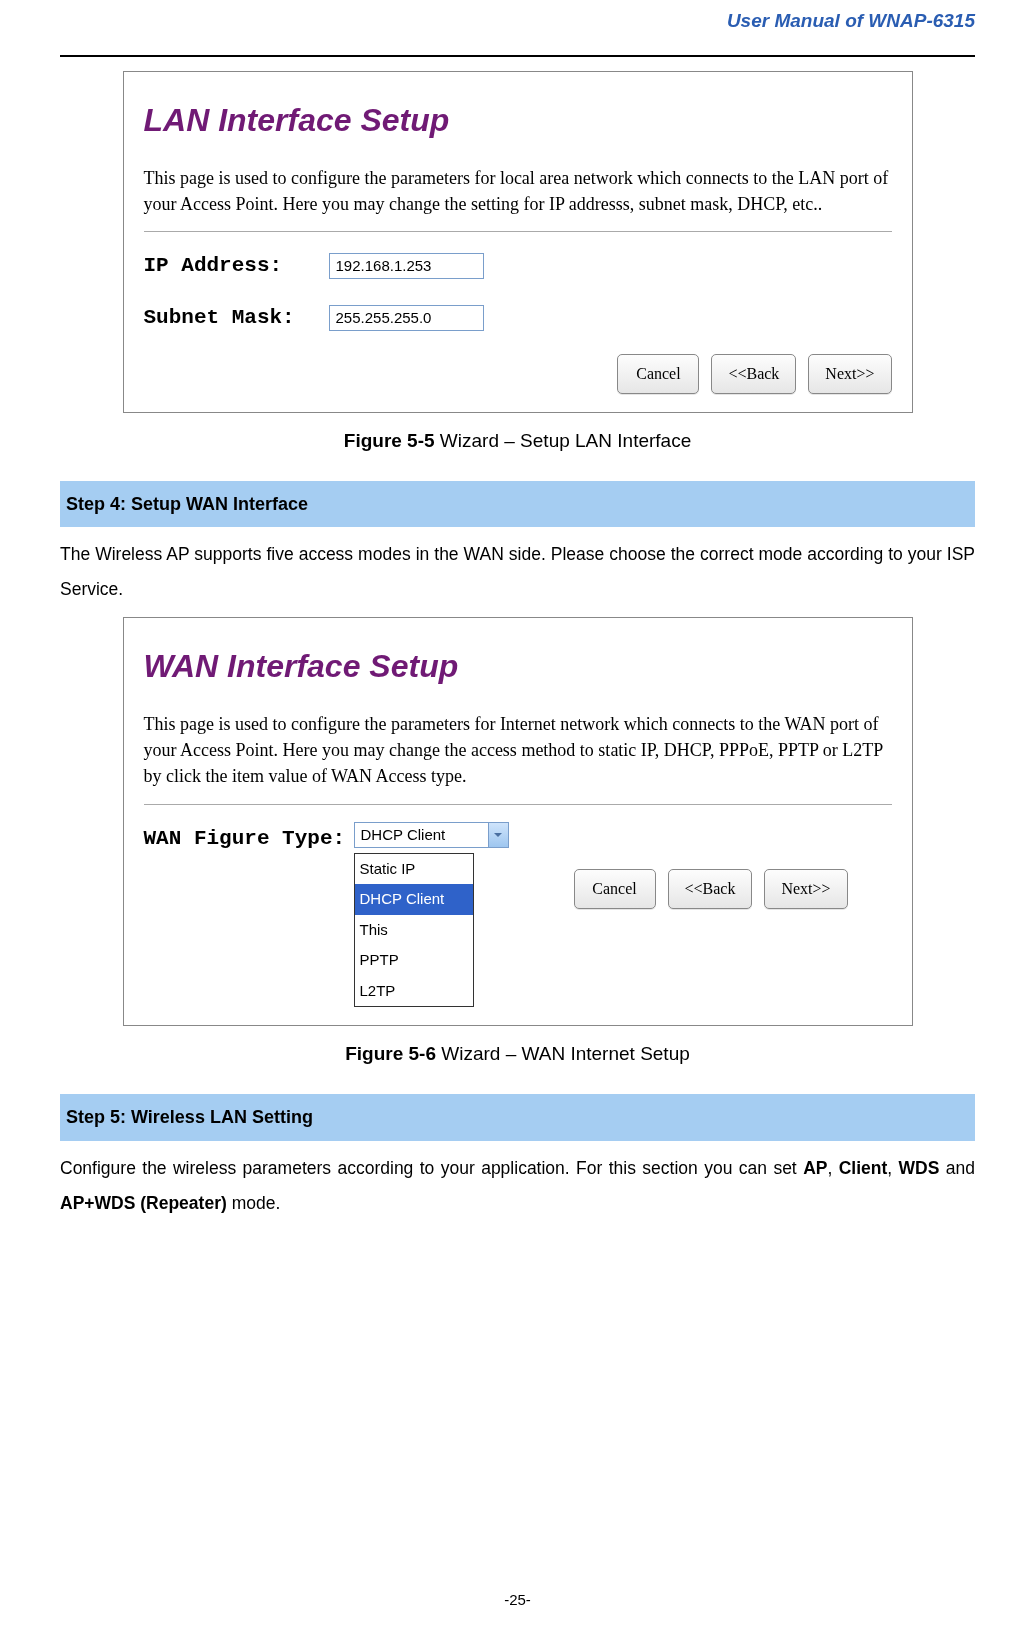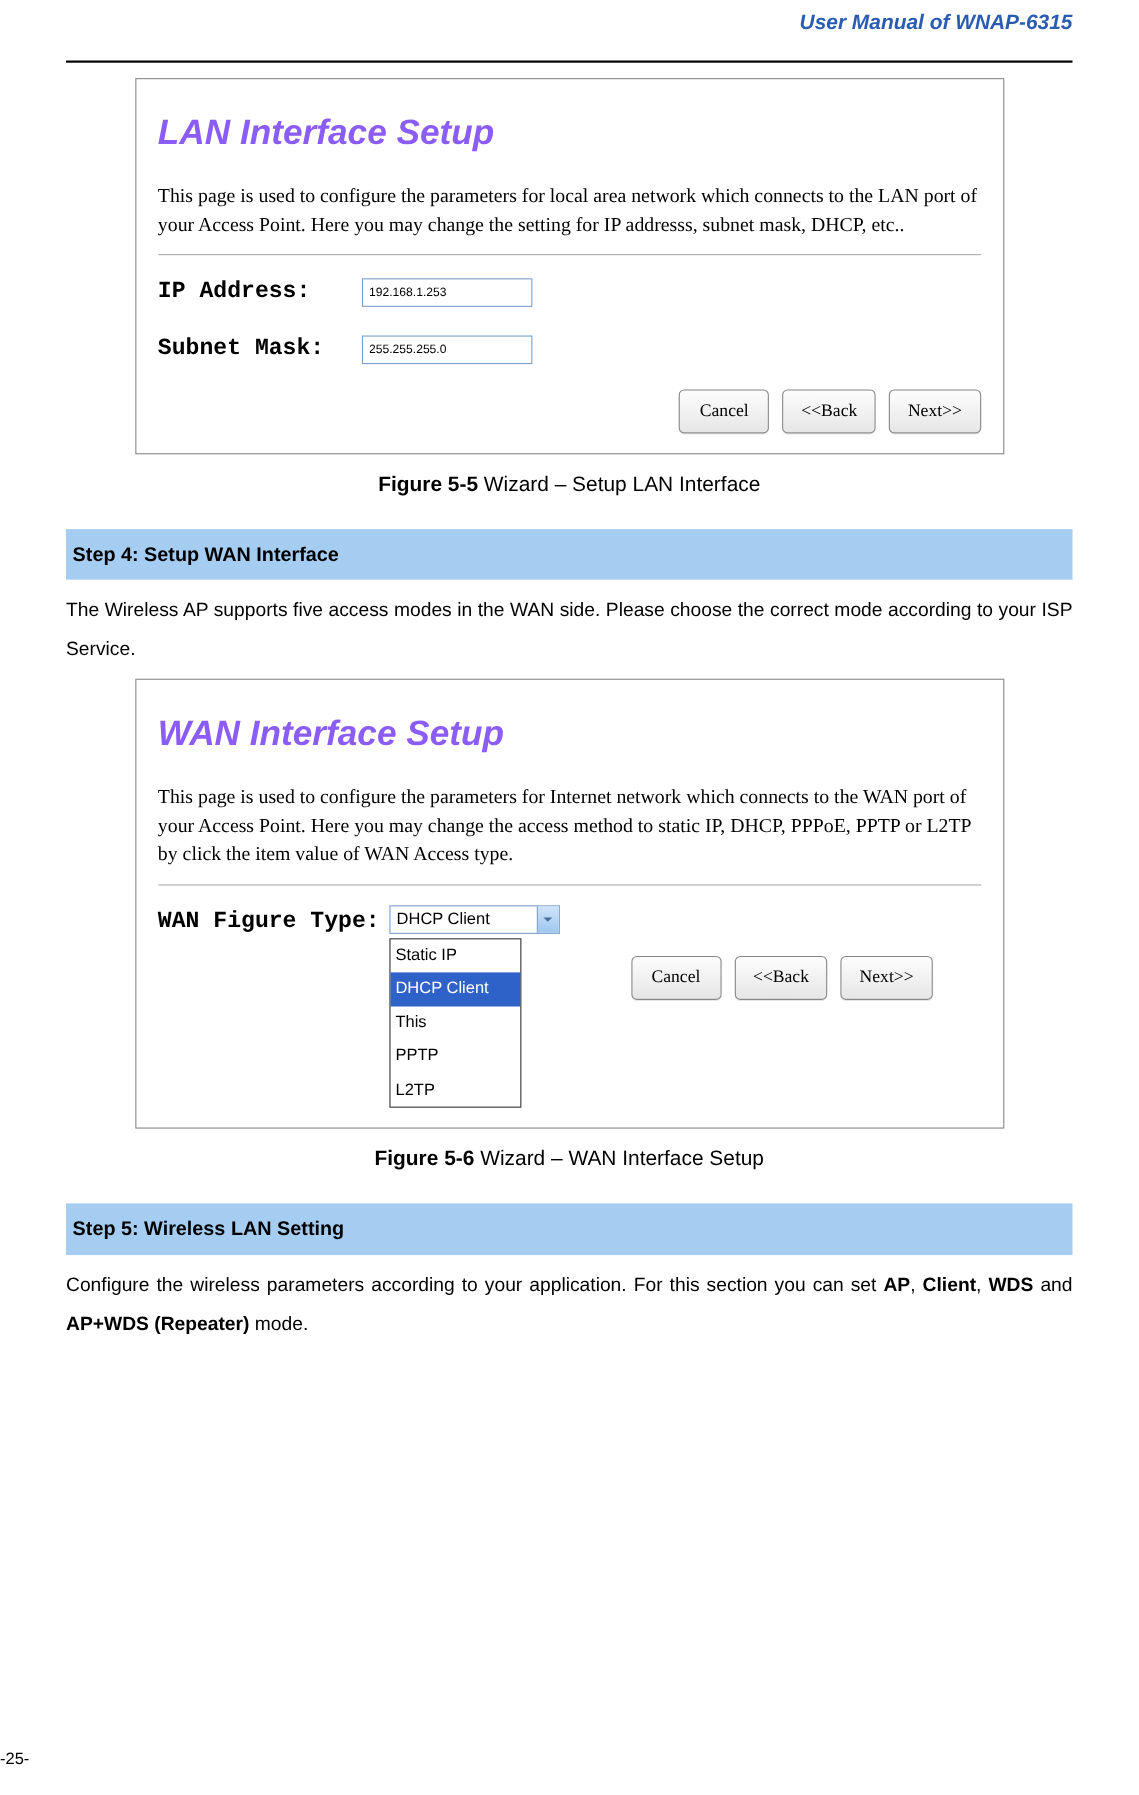--- a/index.html
+++ b/index.html
@@ -34,21 +34,21 @@
     }
     .screenshot-box {
       border: 1px solid #888;
       background: #fff;
       margin: 0 auto;
       width: 790px;
       padding: 18px 20px 18px 20px;
     }
     .ss-title {
       font-family: Arial, sans-serif;
-      color: #8b5cf6;
+      color: #701a75;
       font-weight: bold;
       font-style: italic;
       font-size: 32px;
       margin-bottom: 14px;
     }
     .ss-desc {
       font-family: "Times New Roman", serif;
       font-size: 18px;
       line-height: 1.45;
       margin-bottom: 14px;
@@ -66,21 +66,21 @@
     .ss-label {
       font-family: Liberation Mono, monospace;
       font-weight: bold;
       font-size: 21px;
       width: 185px;
     }
     .ss-input {
       border: 1px solid #7a9ecb;
       background: #fff;
       font-family: Arial, sans-serif;
-      font-size: 11px;
+      font-size: 15px;
       padding: 3px 6px;
       width: 155px;
       height: 26px;
     }
     .ss-buttons {
       display: flex;
       justify-content: flex-end;
       gap: 12px;
       margin-top: 16px;
     }
@@ -155,20 +155,21 @@
     .wan-buttons {
       display: flex;
       gap: 12px;
       margin-left: 65px;
       margin-top: 50px;
     }
     .page-num {
       position: absolute;
       bottom: 24px;
       width: 100%;
+      text-align: center;
       font-size: 15px;
     }
   </style>
 </head>
 <body>
 
 <div class="header-area">
   <div class="doc-title">User Manual of WNAP-6315</div>
   <hr class="rule">
 </div>
@@ -229,21 +230,21 @@
       </div>
       <div class="wan-buttons">
         <div class="ss-btn">Cancel</div>
         <div class="ss-btn">&lt;&lt;Back</div>
         <div class="ss-btn">Next&gt;&gt;</div>
       </div>
     </div>
   </div>
 
   <div class="caption">
-    <b>Figure 5-6</b><span> Wizard – WAN Interface Setup</span>
+    <b>Figure 5-6</b><span> Wizard – WAN Internet Setup</span>
   </div>
 
   <div class="step-bar">Step 5: Wireless LAN Setting</div>
   <p class="body-p">
     <span>Configure the wireless parameters according to your application. For this section you can set </span><b>AP</b><span>, </span><b>Client</b><span>, </span><b>WDS</b><span> and </span><b>AP+WDS (Repeater)</b><span> mode.</span>
   </p>
 
 </div>
 
 <div class="page-num">-25-</div>

